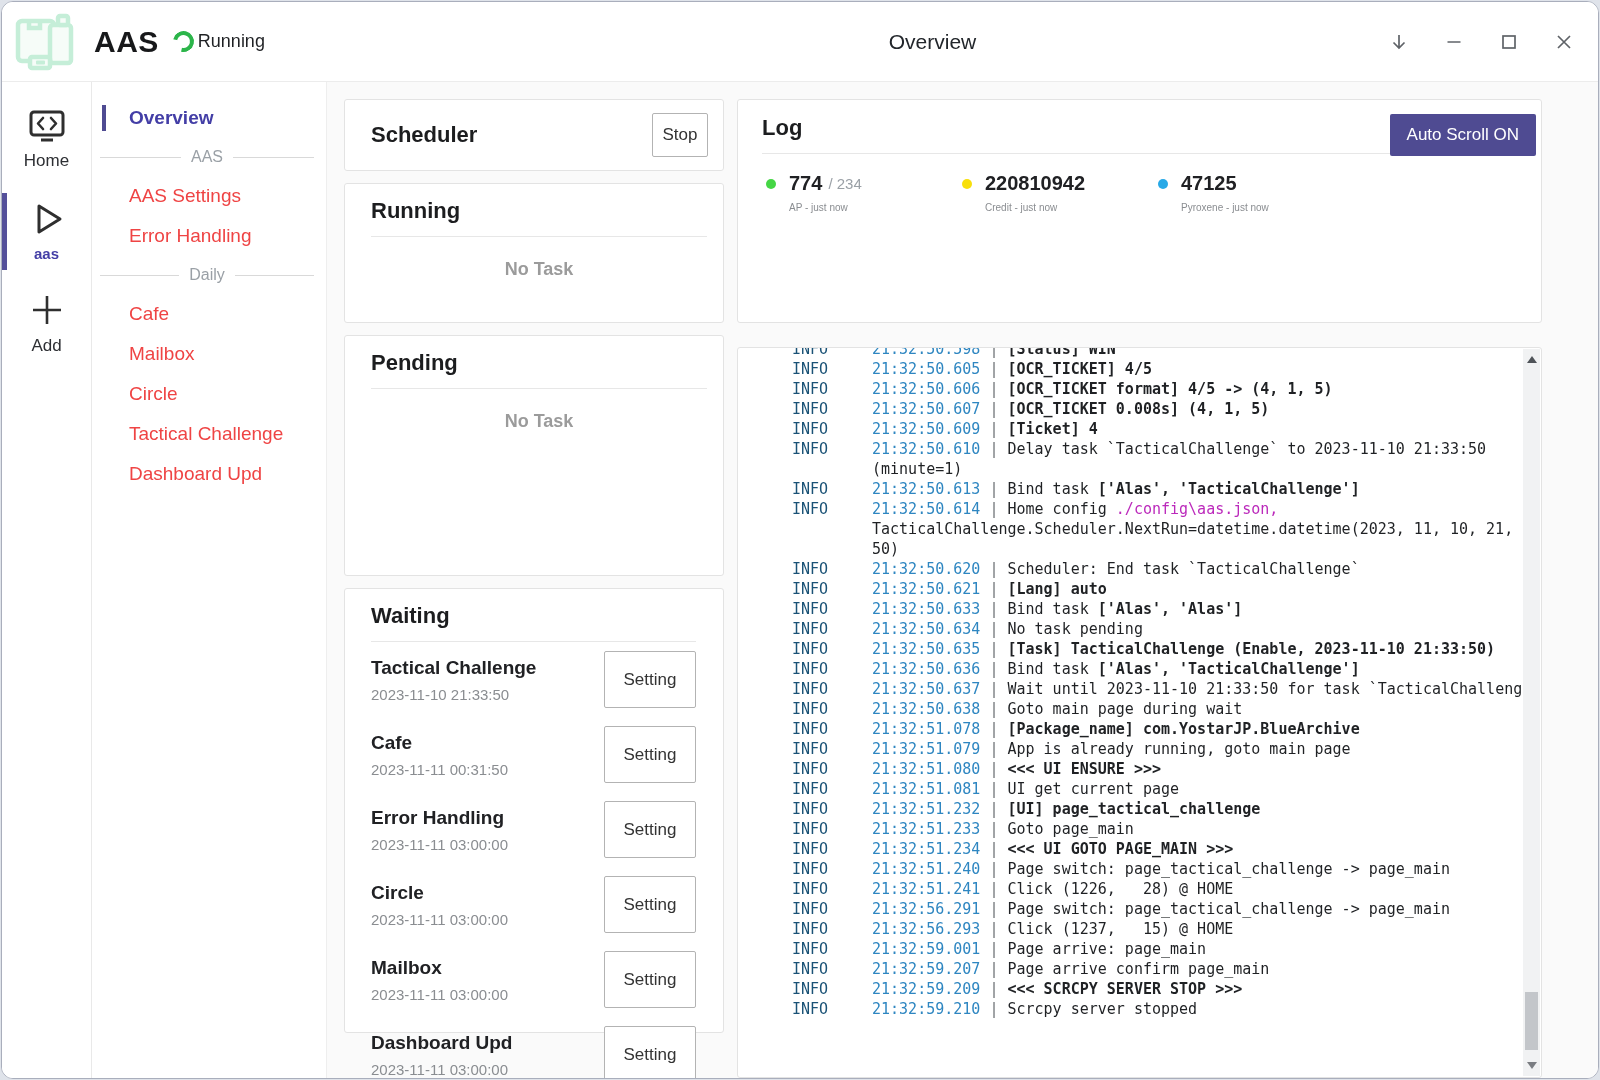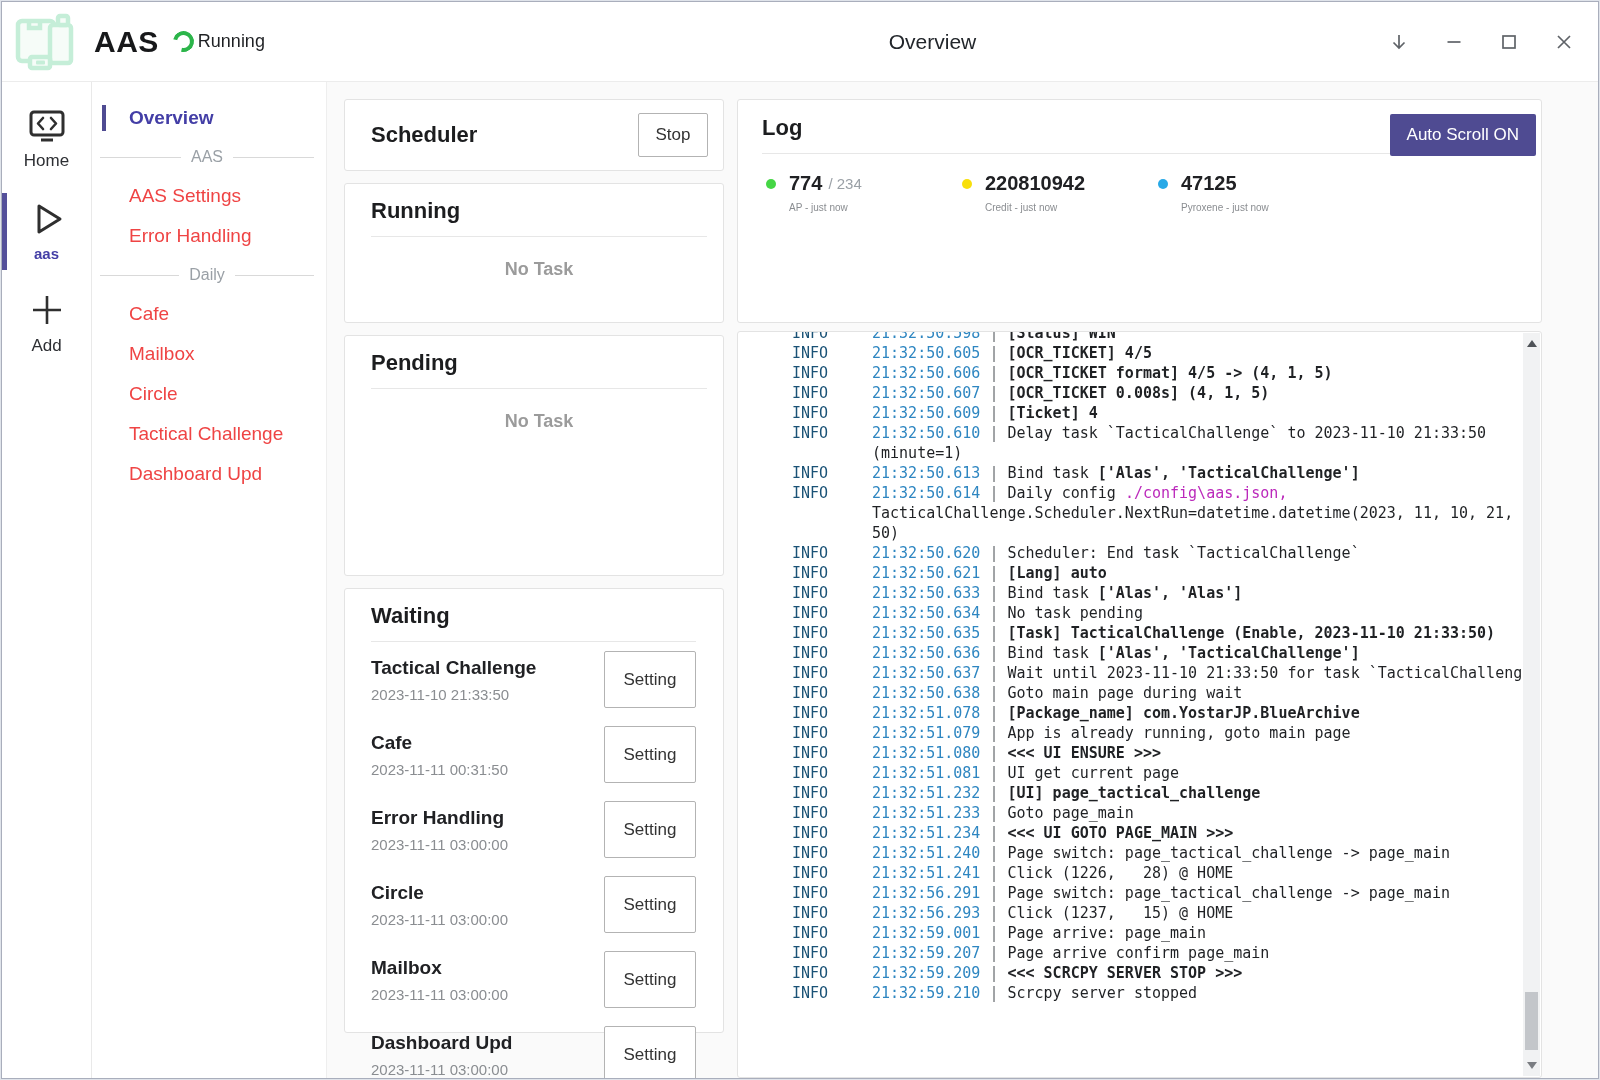--- a/index.html
+++ b/index.html
@@ -1,17 +1,17 @@
 <!DOCTYPE html>
 <html><head>
 <meta charset="utf-8">
 <style>
   * { margin:0; padding:0; box-sizing:border-box; }
   html,body { width:1600px; height:1080px; background:#dfe3ea; font-family:"Liberation Sans", sans-serif; }
-  .window { width:1598px; height:1078px; margin:1px auto; background:#ffffff; border:1px solid #a9aebc; border-radius:0; overflow:hidden; display:flex; flex-direction:column; }
+  .window { width:1598px; height:1078px; margin:1px auto; background:#ffffff; border:1px solid #a9aebc; border-radius:12px; overflow:hidden; display:flex; flex-direction:column; }
 
   
   .titlebar { height:80px; flex:none; position:relative; display:flex; align-items:center; border-bottom:1px solid #ececec; background:#fff; }
   .brand { display:flex; align-items:center; padding-left:10px; }
   .logo { width:66px; height:58px; flex:none; }
   .app-name { font-size:30px; font-weight:800; color:#17181a; margin-left:16px; letter-spacing:.5px; }
   .run-group { display:flex; align-items:center; margin-left:14px; }
   .spinner { width:21px; height:21px; border-radius:50%; border:4px solid #2cb54a; border-left-color:transparent; transform:rotate(-32deg); flex:none; }
   .run-text { font-size:18px; color:#1f2124; margin-left:4px; }
   .tb-title { position:absolute; left:325px; right:60px; text-align:center; font-size:21px; color:#22262b; }
@@ -36,29 +36,29 @@
   .nav-item.active { color:#433ea6; font-weight:700; }
   .nav-bar { position:absolute; left:10px; top:7px; bottom:7px; width:4px; background:#4f4b92; }
   .nav-divider { display:flex; align-items:center; gap:10px; padding:10px 12px 10px 8px; }
   .nd-line { flex:1; height:1px; background:#d9d9d9; }
   .nd-label { font-size:16px; color:#9aa0a6; }
 
   
   .content { flex:1; background:#fafafa; padding:17px 0 0 17px; display:flex; gap:13px; min-width:0; }
   .card { background:#fff; border:1px solid #e3e3e3; border-radius:3px; }
   .col-left { width:380px; flex:none; display:flex; flex-direction:column; gap:12px; }
-  .col-right { width:805px; flex:none; display:flex; flex-direction:column; gap:8px; }
+  .col-right { width:805px; flex:none; display:flex; flex-direction:column; gap:24px; }
 
   .card-h { font-size:22px; font-weight:600; color:#1c1d1f; }
   .card-hr { height:1px; background:#e7e7e7; margin-top:12px; }
   .empty-text { text-align:center; font-size:18px; color:#9b9b9b; font-weight:600; margin-top:22px; }
 
   .scheduler-card { height:72px; display:flex; align-items:center; justify-content:space-between; padding:0 15px 0 26px; }
   .btn { background:#fff; border:1px solid #b3b3b3; border-radius:2px; color:#333; font-size:17px; font-family:"Liberation Sans", sans-serif; cursor:pointer; }
-  .stop-btn { width:70px; height:44px; }
+  .stop-btn { width:56px; height:44px; }
 
   .running-card { height:140px; padding:14px 16px 0 26px; }
   .pending-card { height:241px; padding:14px 16px 0 26px; }
   .waiting-card { height:445px; padding:14px 27px 0 26px; }
 
   .task-row { display:flex; align-items:center; justify-content:space-between; padding:9px 0; }
   .task-name { font-size:19px; font-weight:700; color:#202124; }
   .task-date { font-size:15px; color:#8a8d91; margin-top:7px; }
   .setting-btn { width:92px; height:57px; }
 
@@ -316,21 +316,21 @@
               <div class="log-row">
                 <span class="log-level">INFO</span>
                 <span class="log-content"><span class="log-time">21:32:50.610</span><span class="log-sep"> | </span><span>Delay task `TacticalChallenge` to 2023-11-10 21:33:50 (minute=1)</span></span>
               </div>
               <div class="log-row">
                 <span class="log-level">INFO</span>
                 <span class="log-content"><span class="log-time">21:32:50.613</span><span class="log-sep"> | </span><span>Bind task </span><span class="b">['Alas', 'TacticalChallenge']</span></span>
               </div>
               <div class="log-row">
                 <span class="log-level">INFO</span>
-                <span class="log-content"><span class="log-time">21:32:50.614</span><span class="log-sep"> | </span><span>Daily config </span><span style="color: rgb(187, 41, 187);">./config\aas.json,</span><span> TacticalChallenge.Scheduler.NextRun=datetime.datetime(2023, 11, 10, 21, 33, 50)</span></span>
+                <span class="log-content"><span class="log-time">21:32:50.614</span><span class="log-sep"> | </span><span>Home config </span><span style="color: rgb(187, 41, 187);">./config\aas.json,</span><span> TacticalChallenge.Scheduler.NextRun=datetime.datetime(2023, 11, 10, 21, 33, 50)</span></span>
               </div>
               <div class="log-row">
                 <span class="log-level">INFO</span>
                 <span class="log-content"><span class="log-time">21:32:50.620</span><span class="log-sep"> | </span><span>Scheduler: End task `TacticalChallenge`</span></span>
               </div>
               <div class="log-row">
                 <span class="log-level">INFO</span>
                 <span class="log-content"><span class="log-time">21:32:50.621</span><span class="log-sep"> | </span><span class="b">[Lang] auto</span></span>
               </div>
               <div class="log-row">

